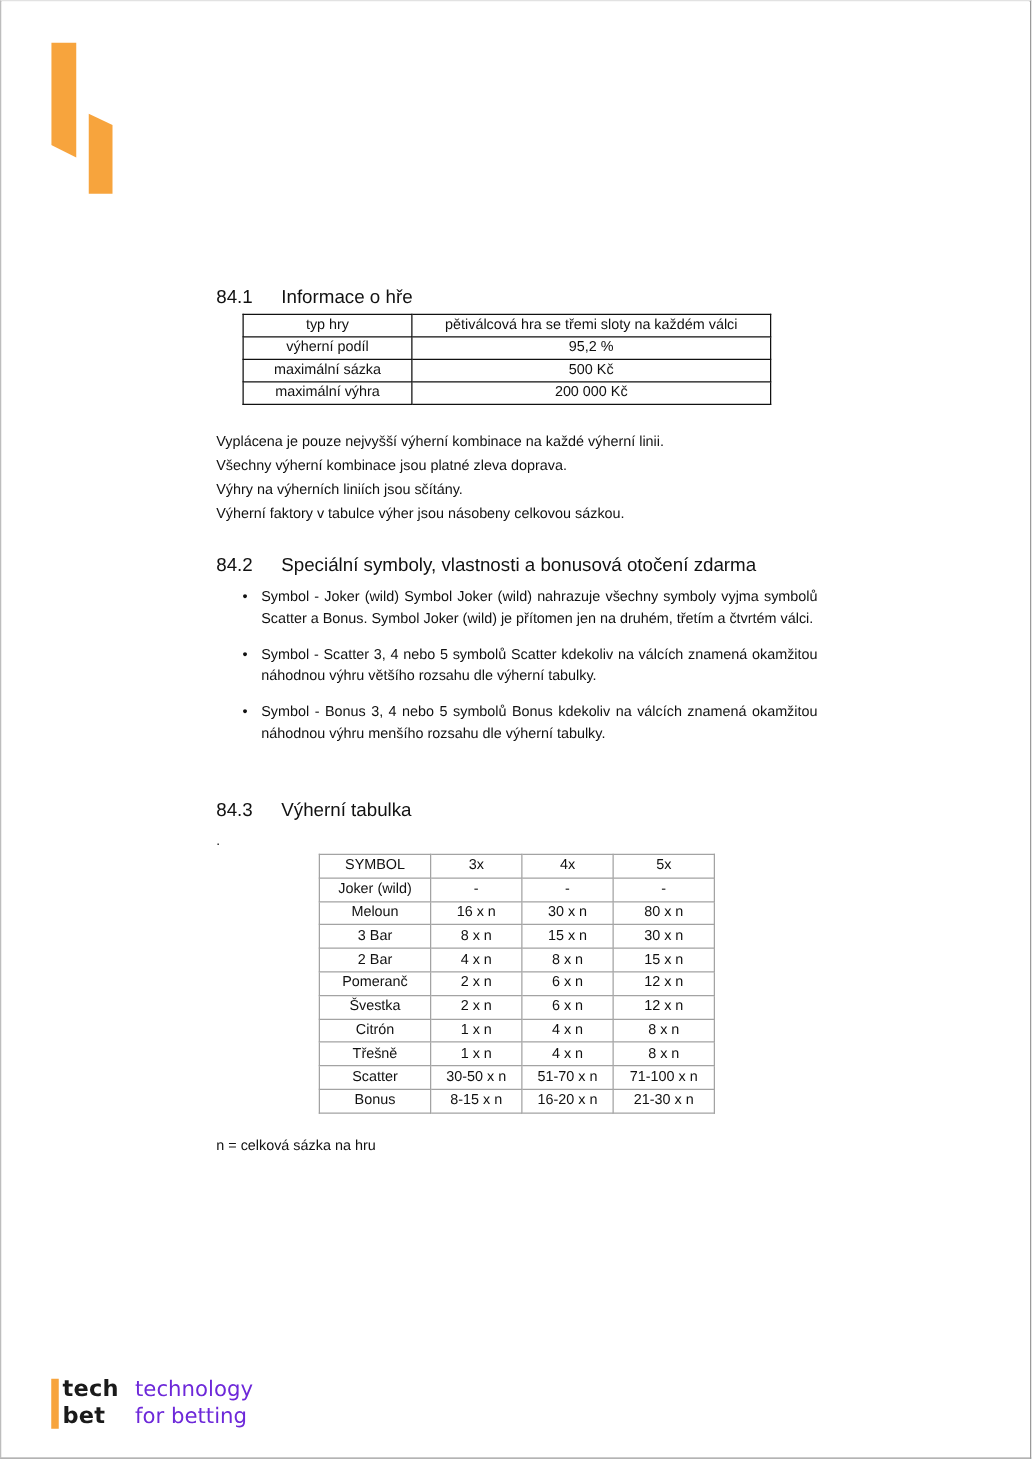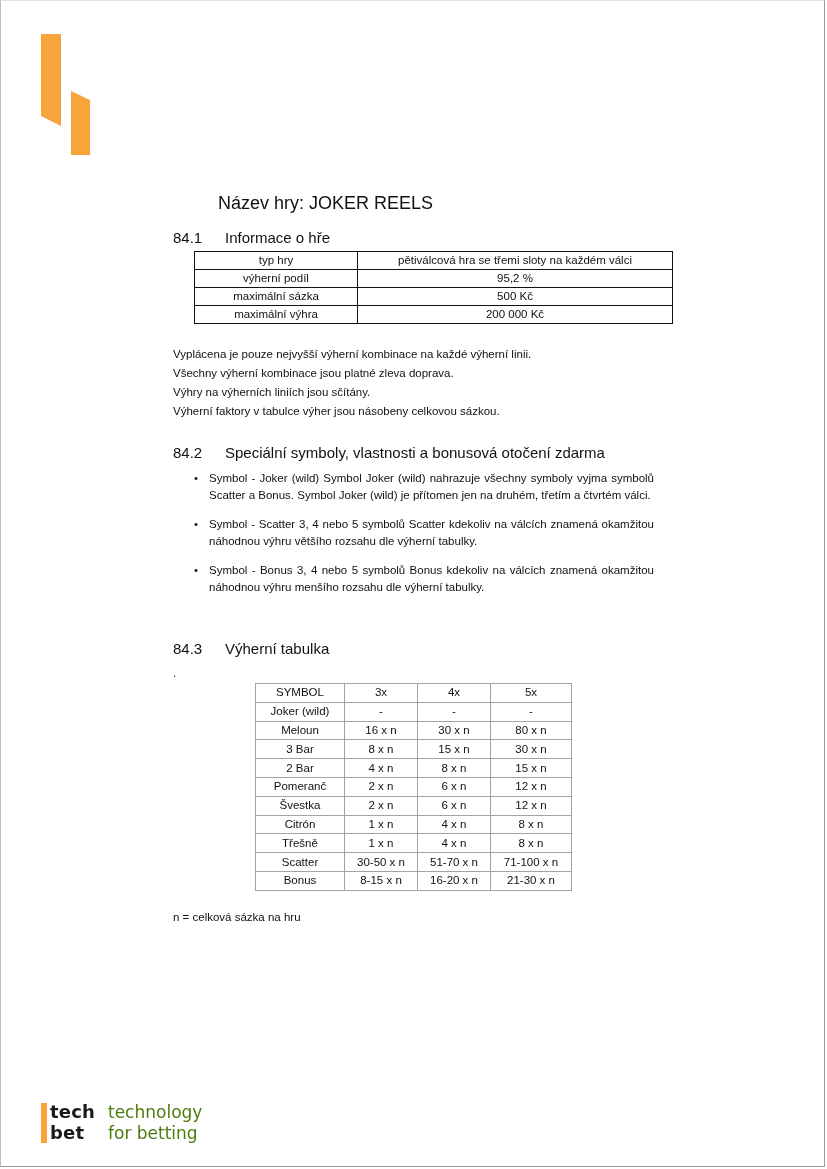--- a/index.html
+++ b/index.html
@@ -5,50 +5,49 @@
   html, body { margin:0; padding:0; }
   body { width:827px; height:1169px; background:#ffffff; position:relative; overflow:hidden;
          font-family:"Liberation Sans", "DejaVu Sans", sans-serif; color:#111; }
   .page { position:absolute; left:0; top:0; width:825px; height:1167px;
           border:1px solid #9a9a9a; border-top-color:#e2e2e2; border-left-color:#bdbdbd; box-sizing:border-box; }
   .logo-top { position:absolute; left:40px; top:33px; width:52px; height:122px; }
   .title { position:absolute; left:217px; top:192px; font-size:18px; }
   .sec { position:absolute; left:172px; font-size:15px; }
   .sec .num { display:inline-block; width:52px; }
   table.info { position:absolute; left:193px; top:250px; border-collapse:collapse; font-size:11.5px; }
-  table.info td { border:1px solid #111; height:17px; padding:0 16px; text-align:center; line-height:17px; }
+  table.info td { border:1px solid #111; height:17px; padding:0 2px; text-align:center; line-height:17px; }
   table.info td.k { width:130px; }
   table.info td.v { width:282px; }
   .para { position:absolute; left:172px; font-size:11.5px; line-height:19px; }
   ul.bul { position:absolute; left:193px; width:460px; margin:0; padding:0; list-style:none; font-size:11.5px; }
   ul.bul li { position:relative; padding-left:15px; line-height:17px; text-align:justify; margin-bottom:12px; }
   ul.bul li::before { content:"\2022"; position:absolute; left:0; top:0; }
   .dot { position:absolute; left:172px; top:666px; font-size:11px; }
   table.pay { position:absolute; left:254px; top:682px; border-collapse:collapse; font-size:11.5px; }
   table.pay td { border:1px solid #a3a3a3; height:17.8px; line-height:17px; padding:0 4px; text-align:center; }
   table.pay td.c0 { width:80px; }
   table.pay td.c1, table.pay td.c2 { width:64px; }
   table.pay td.c3 { width:72px; }
   .note { position:absolute; left:172px; top:910px; font-size:11.5px; }
   .footer-logo { position:absolute; left:40px; top:1100px; width:200px; height:46px; }
   .fb { position:absolute; left:0; width:6px; height:40px; background:#f7a43d; top:2px; }
   .tb { position:absolute; left:9px; font-family:"DejaVu Sans", sans-serif; font-weight:bold; font-size:18px; color:#1a1a1a; letter-spacing:0.2px; }
-  .to { position:absolute; left:67px; font-family:"DejaVu Sans", sans-serif; font-size:17px; color:#4d7c0f; }
+  .to { position:absolute; left:67px; font-family:"DejaVu Sans", sans-serif; font-size:17px; color:#6d28d9; }
 </style>
 </head>
 <body>
 
 <div class="page">
 
   <svg class="logo-top" viewBox="0 0 52 122">
     <polygon points="0,0 20,0 20,92 0,82" fill="#f7a43d"></polygon>
     <polygon points="30,57 49,66 49,121 30,121" fill="#f7a43d"></polygon>
   </svg>
 
-  <div class="title">Název hry: JOKER REELS</div>
 
   <div class="sec" style="top:228px;">
     <span class="num">84.1</span><span>Informace o hře</span>
   </div>
 
   <table class="info">
     <tbody>
         <tr>
           <td class="k">typ hry</td>
           <td class="v">pětiválcová hra se třemi sloty na každém válci</td>

